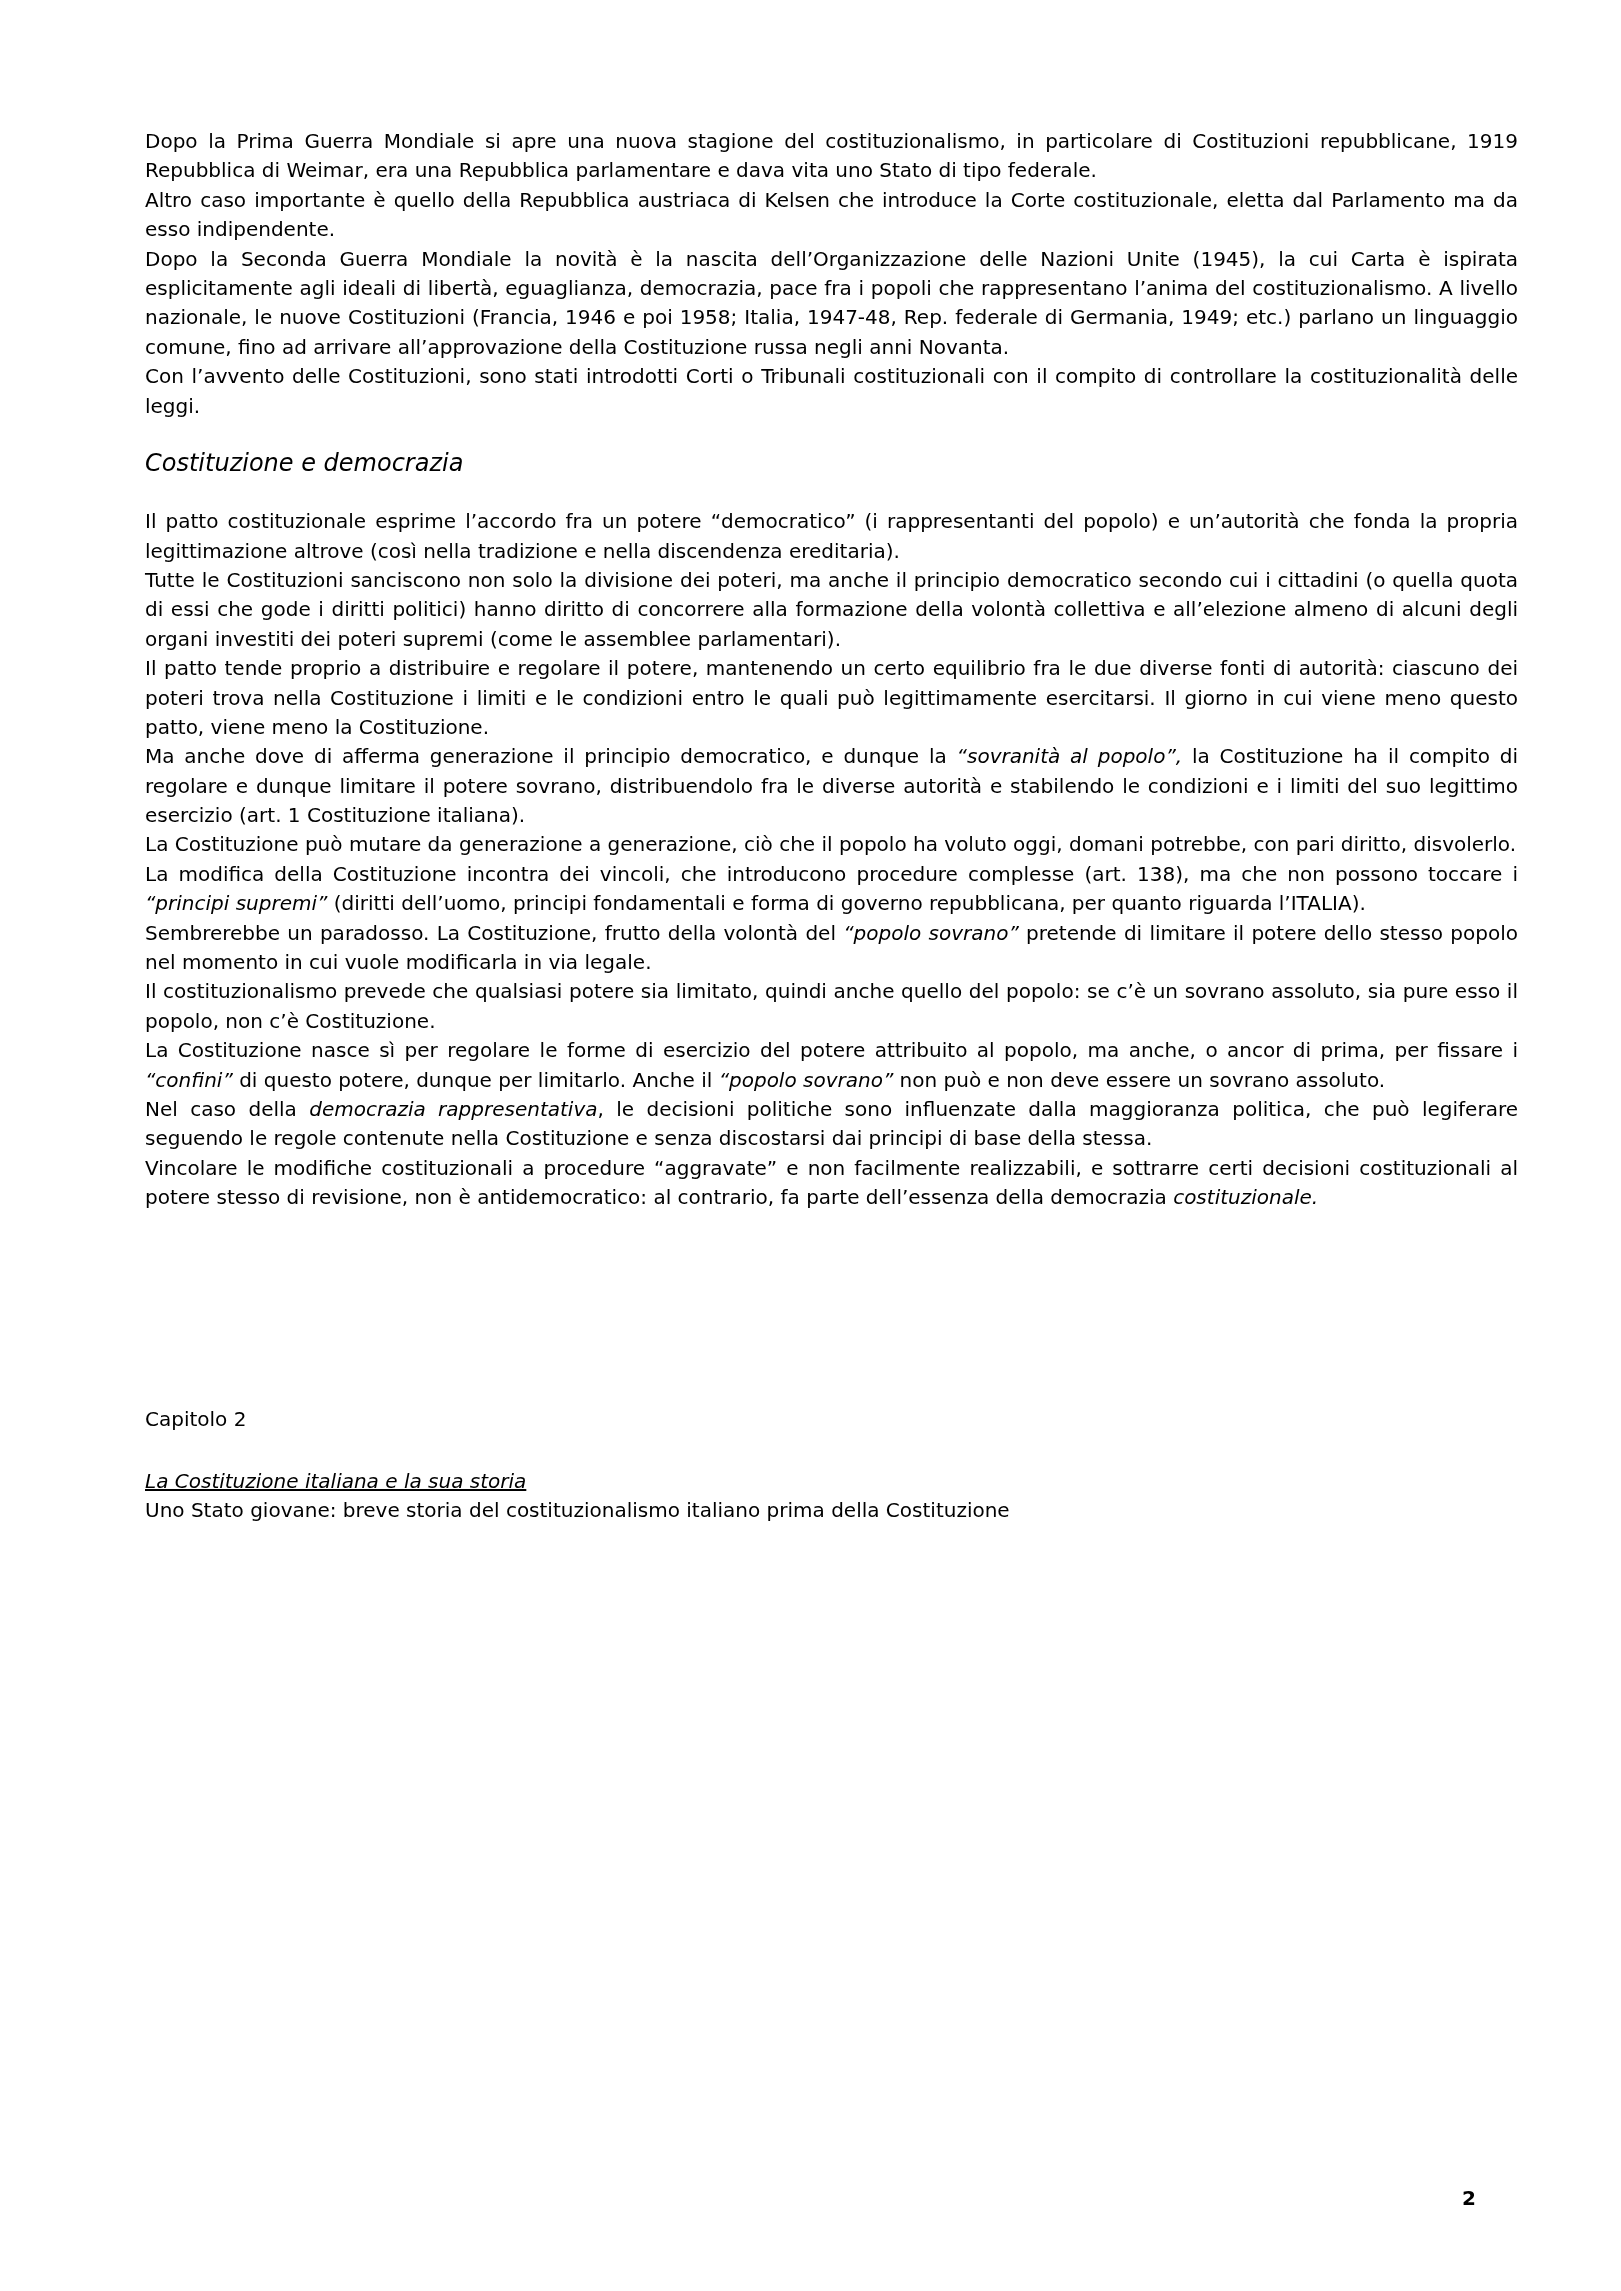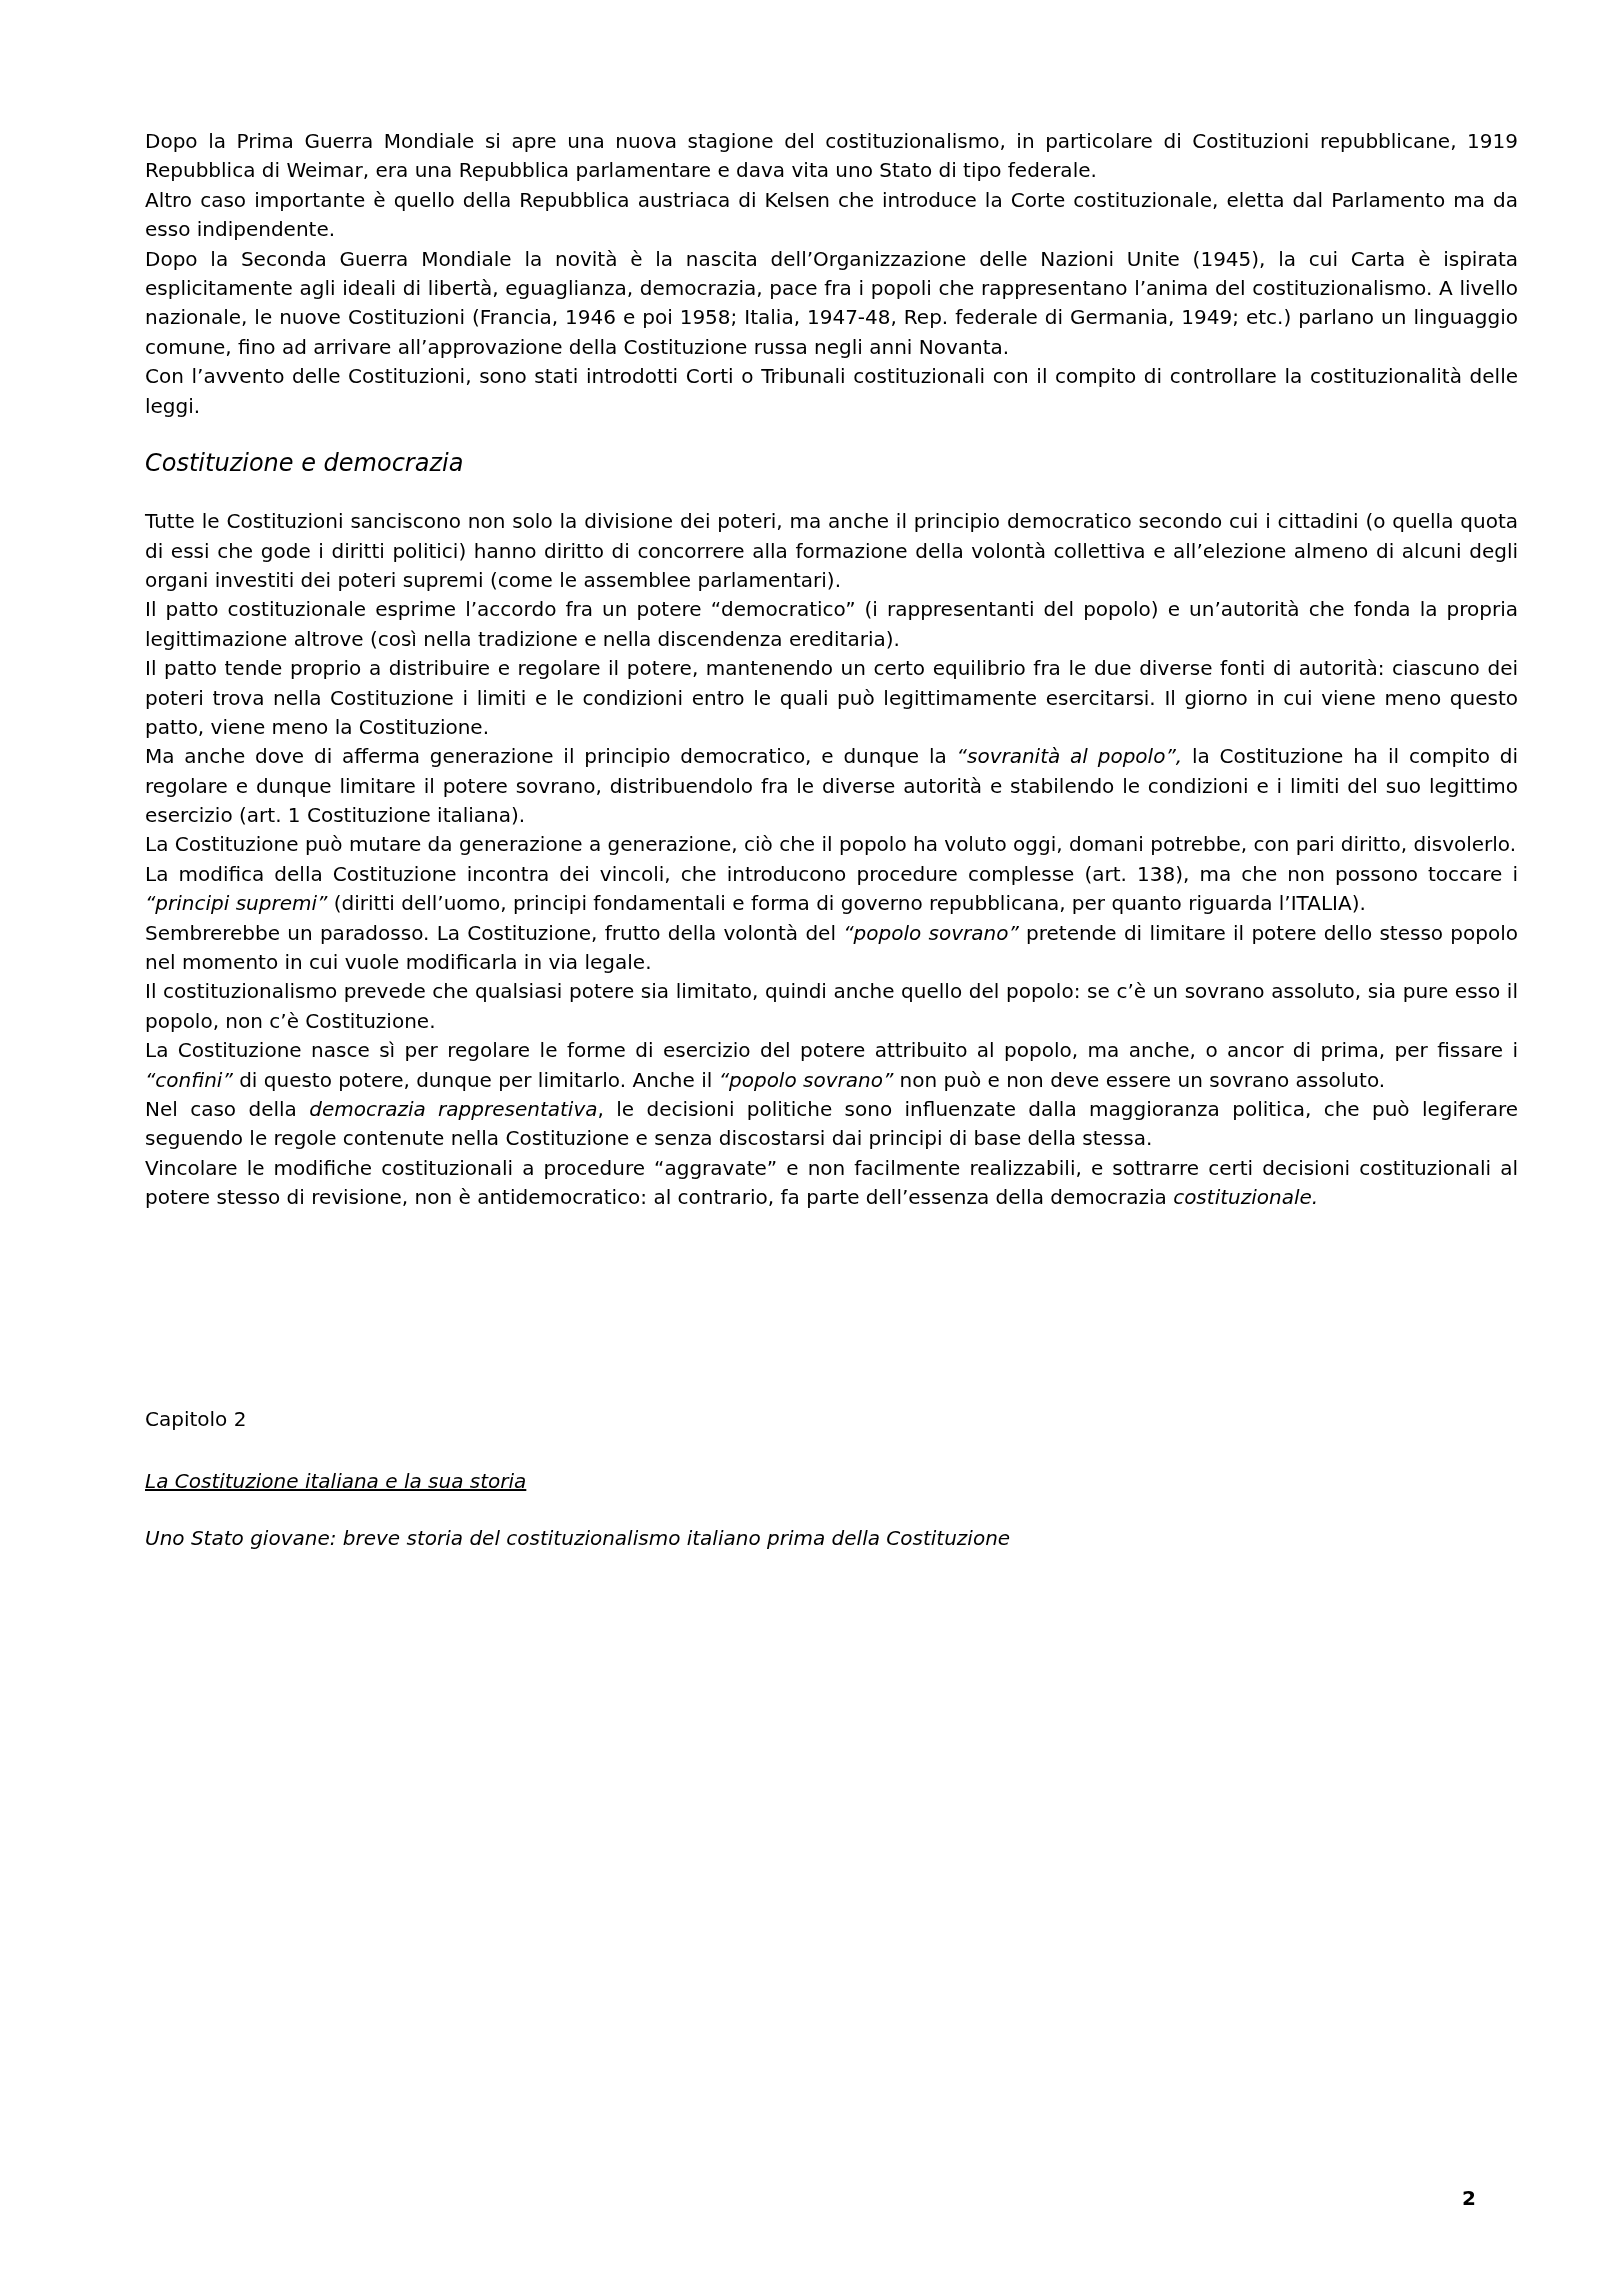--- a/index.html
+++ b/index.html
@@ -44,23 +44,21 @@
     font-weight: normal;
     font-size: 20px;
     margin-bottom: 33px;
   }
   .chapter-subtitle {
     font-style: italic;
     text-decoration: underline;
     font-size: 20px;
   }
   .chapter-note {
-    font-style: italic;
     font-size: 20px;
-    margin-top: 28px;
   }
   .page-number {
     position: absolute;
     right: 145px;
     bottom: 82px;
     font-weight: bold;
     font-size: 20px;
     color: #000;
   }
   i.q { font-style: italic; }
@@ -73,22 +71,22 @@
 
   <div class="doc-body">
 
     <p>Dopo la Prima Guerra Mondiale si apre una nuova stagione del costituzionalismo, in particolare di Costituzioni repubblicane, 1919 Repubblica di Weimar, era una Repubblica parlamentare e dava vita uno Stato di tipo federale.</p>
     <p>Altro caso importante è quello della Repubblica austriaca di Kelsen che introduce la Corte costituzionale, eletta dal Parlamento ma da esso indipendente.</p>
     <p>Dopo la Seconda Guerra Mondiale la novità è la nascita dell’Organizzazione delle Nazioni Unite (1945), la cui Carta è ispirata esplicitamente agli ideali di libertà, eguaglianza, democrazia, pace fra i popoli che rappresentano l’anima del costituzionalismo. A livello nazionale, le nuove Costituzioni (Francia, 1946 e poi 1958; Italia, 1947-48, Rep. federale di Germania, 1949; etc.) parlano un linguaggio comune, fino ad arrivare all’approvazione della Costituzione russa negli anni Novanta.</p>
     <p>Con l’avvento delle Costituzioni, sono stati introdotti Corti o Tribunali costituzionali con il compito di controllare la costituzionalità delle leggi.</p>
 
     <div class="section-heading">Costituzione e democrazia</div>
 
+    <p>Il patto costituzionale esprime l’accordo fra un potere “democratico” (i rappresentanti del popolo) e un’autorità che fonda la propria legittimazione altrove (così nella tradizione e nella discendenza ereditaria).</p>
     <p>Tutte le Costituzioni sanciscono non solo la divisione dei poteri, ma anche il principio democratico secondo cui i cittadini (o quella quota di essi che gode i diritti politici) hanno diritto di concorrere alla formazione della volontà collettiva e all’elezione almeno di alcuni degli organi investiti dei poteri supremi (come le assemblee parlamentari).</p>
-    <p>Il patto costituzionale esprime l’accordo fra un potere “democratico” (i rappresentanti del popolo) e un’autorità che fonda la propria legittimazione altrove (così nella tradizione e nella discendenza ereditaria).</p>
     <p>Il patto tende proprio a distribuire e regolare il potere, mantenendo un certo equilibrio fra le due diverse fonti di autorità: ciascuno dei poteri trova nella Costituzione i limiti e le condizioni entro le quali può legittimamente esercitarsi. Il giorno in cui viene meno questo patto, viene meno la Costituzione.</p>
 
     <p><span>Ma anche dove di afferma generazione il principio democratico, e dunque la </span><i class="q">“sovranità al popolo”,</i><span> la Costituzione ha il compito di regolare e dunque limitare il potere sovrano, distribuendolo fra le diverse autorità e stabilendo le condizioni e i limiti del suo legittimo esercizio (art. 1 Costituzione italiana).</span></p>
 
     <p>La Costituzione può mutare da generazione a generazione, ciò che il popolo ha voluto oggi, domani potrebbe, con pari diritto, disvolerlo.</p>
 
     <p><span>La modifica della Costituzione incontra dei vincoli, che introducono procedure complesse (art. 138), ma che non possono toccare i </span><i class="q">“principi supremi”</i><span> (diritti dell’uomo, principi fondamentali e forma di governo repubblicana, per quanto riguarda l’ITALIA).</span></p>
 
     <p><span>Sembrerebbe un paradosso. La Costituzione, frutto della volontà del </span><i class="q">“popolo sovrano”</i><span> pretende di limitare il potere dello stesso popolo nel momento in cui vuole modificarla in via legale.</span></p>
 

